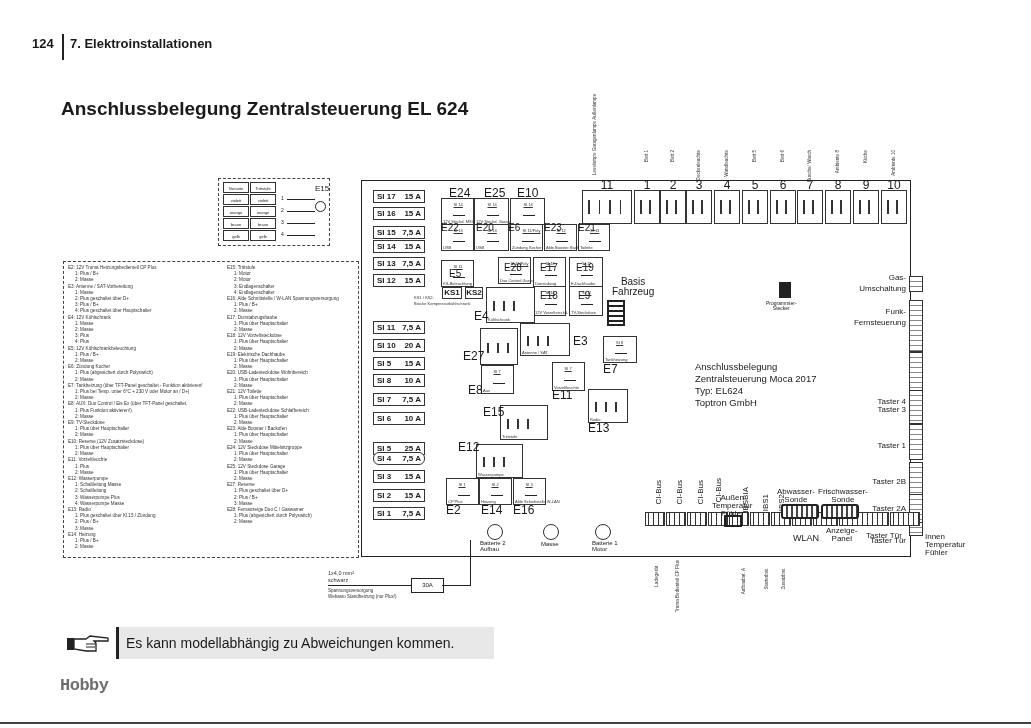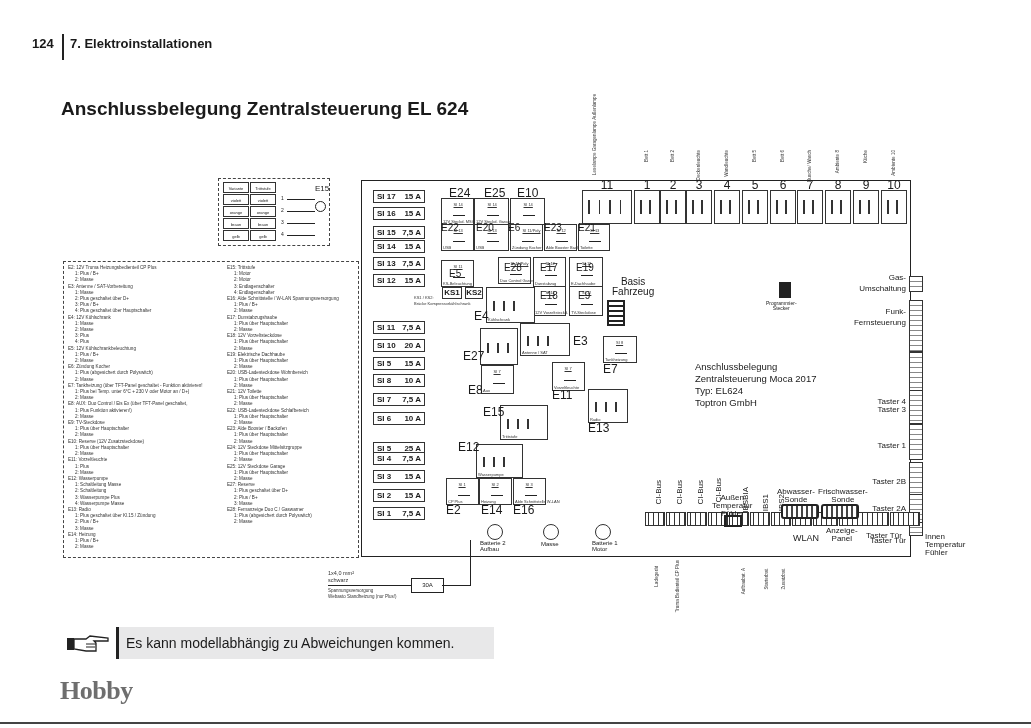--- a/index.html
+++ b/index.html
@@ -21,21 +21,21 @@
   .conn-top{position:absolute;top:190px;height:34px;width:26px;border:1.5px solid #333;box-sizing:border-box;}
   .conn-num{position:absolute;top:178px;font-size:12px;width:26px;text-align:center;}
   .vlabel{position:absolute;font-size:4.6px;writing-mode:vertical-rl;transform:rotate(180deg);white-space:nowrap;color:#333;}
   .rlabel{position:absolute;font-size:8px;text-align:right;white-space:nowrap;}
   .rconn{position:absolute;left:909px;width:14px;border:1.5px solid #333;box-sizing:border-box;background:repeating-linear-gradient(#fff 0 4px,#888 4px 5px);}
   .bconn{position:absolute;top:512px;height:14px;border:1.5px solid #333;box-sizing:border-box;background:#fff;}
   .blabel{position:absolute;font-size:8px;writing-mode:vertical-rl;transform:rotate(180deg);white-space:nowrap;}
   .mlabel{position:absolute;font-size:8px;text-align:center;white-space:nowrap;line-height:8px;}
   .circle{position:absolute;width:14px;height:14px;border:1.2px solid #333;border-radius:50%;}
   .note{left:116px;top:627px;width:378px;height:32px;background:#e8e8e9;border-left:3px solid #222;box-sizing:border-box;font-size:14px;padding:8px 0 0 7px;white-space:nowrap;}
-  .hobby{left:60px;top:676px;font-family:Liberation Serif, serif;font-weight:bold;font-size:26px;color:#6e6e6e;letter-spacing:-0.5px;}
+  .hobby{left:60px;top:676px;font-family:Liberation Mono, monospace;font-weight:bold;font-size:17px;color:#6e6e6e;letter-spacing:-0.5px;}
   .divider{left:0;top:722px;width:1031px;height:2px;background:#444;}
   .info{position:absolute;font-size:9.5px;line-height:12.5px;white-space:nowrap;}
 </style>
 </head>
 <body>
 
 <div class="abs pagehdr">
   <span class="num">124</span>
   <span class="bar"></span>
   <span class="sec">7. Elektroinstallationen</span>
@@ -211,21 +211,21 @@
       <span>7,5 A</span>
     </div>
     <div class="fuse" style="left:373px;top:412px;">
       <span>SI 6</span>
       <span>10 A</span>
     </div>
     <div class="fuse" style="left:373px;top:434px;margin-top:8px;">
       <span>SI 5</span>
       <span>25 A</span>
     </div>
-    <div class="fuse" style="left:373px;top:452px;">
+    <div class="fuse" style="left:373px;top:452px;border-radius:6px;">
       <span>SI 4</span>
       <span>7,5 A</span>
     </div>
     <div class="fuse" style="left:373px;top:470px;">
       <span>SI 3</span>
       <span>15 A</span>
     </div>
     <div class="fuse" style="left:373px;top:489px;">
       <span>SI 2</span>
       <span>15 A</span>

